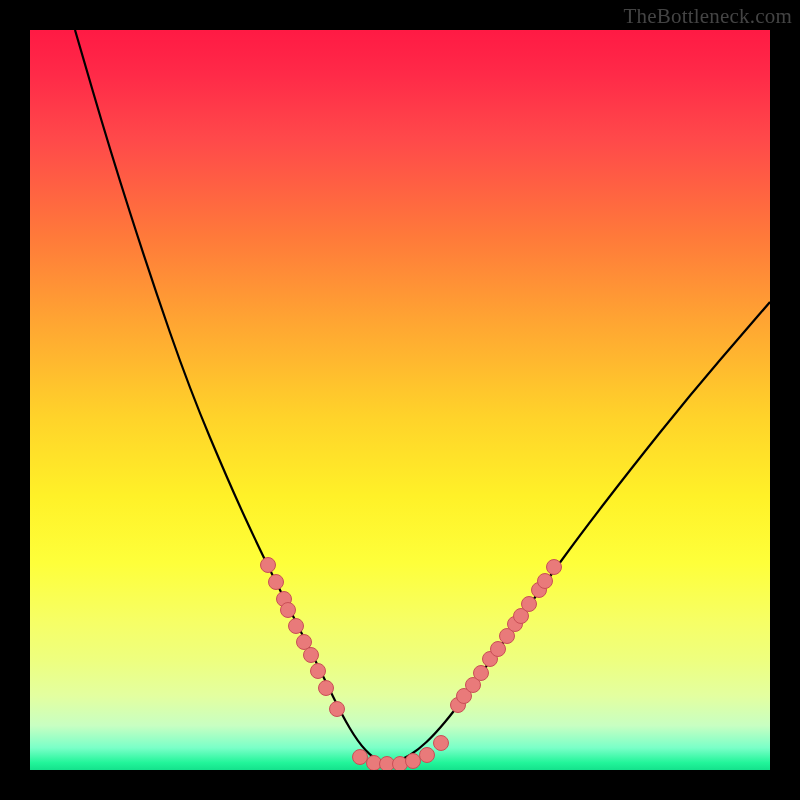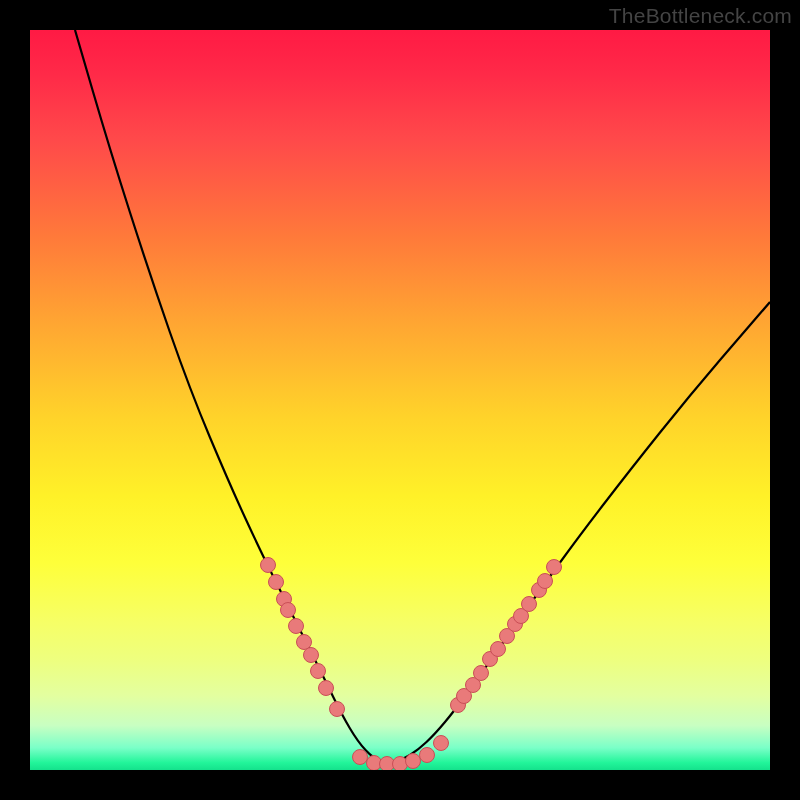--- a/index.html
+++ b/index.html
@@ -50,20 +50,21 @@
   }
   .watermark {
     position: absolute;
     top: 4px;
     right: 8px;
     color: #444;
     font-size: 21px;
     font-weight: 500;
     letter-spacing: 0.2px;
     user-select: none;
+    font-family: Liberation Serif, serif;
   }
   svg.curve {
     position: absolute;
     inset: 0;
   }
 </style>
 </head>
 <body>
 
 <div class="frame">

